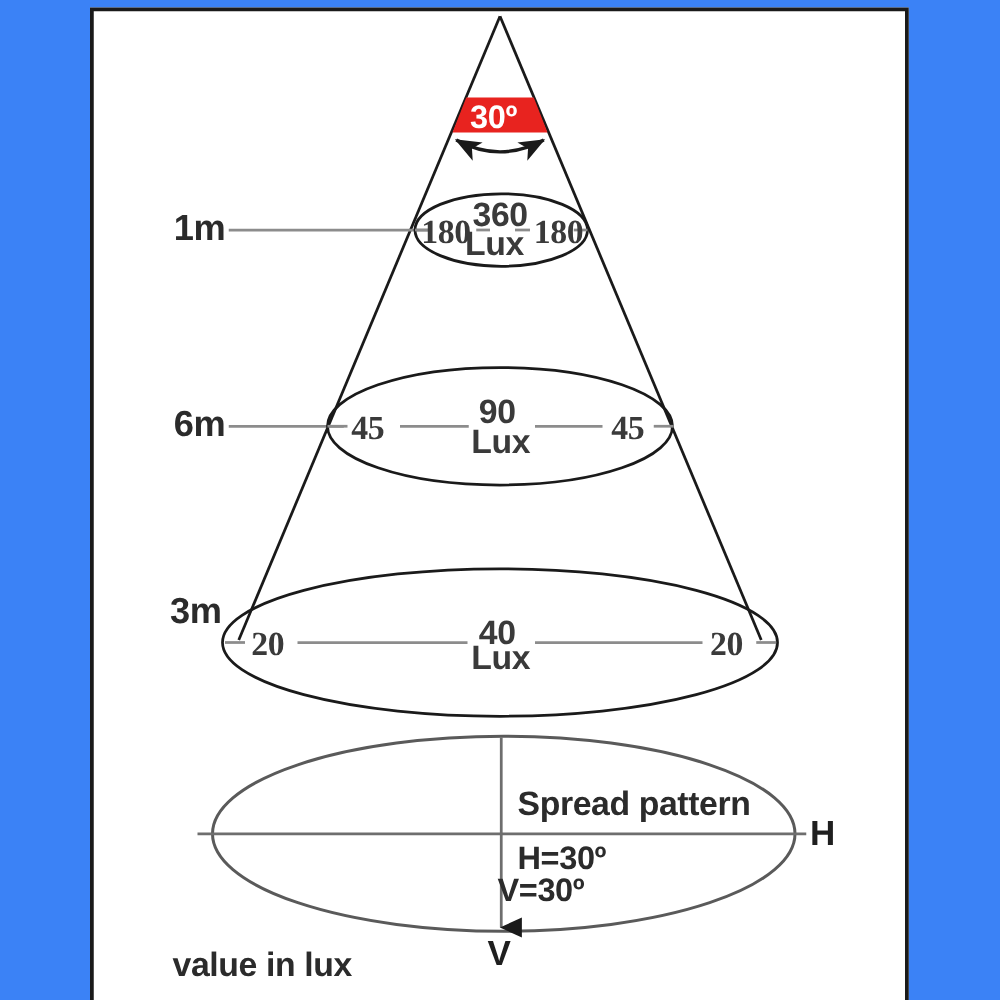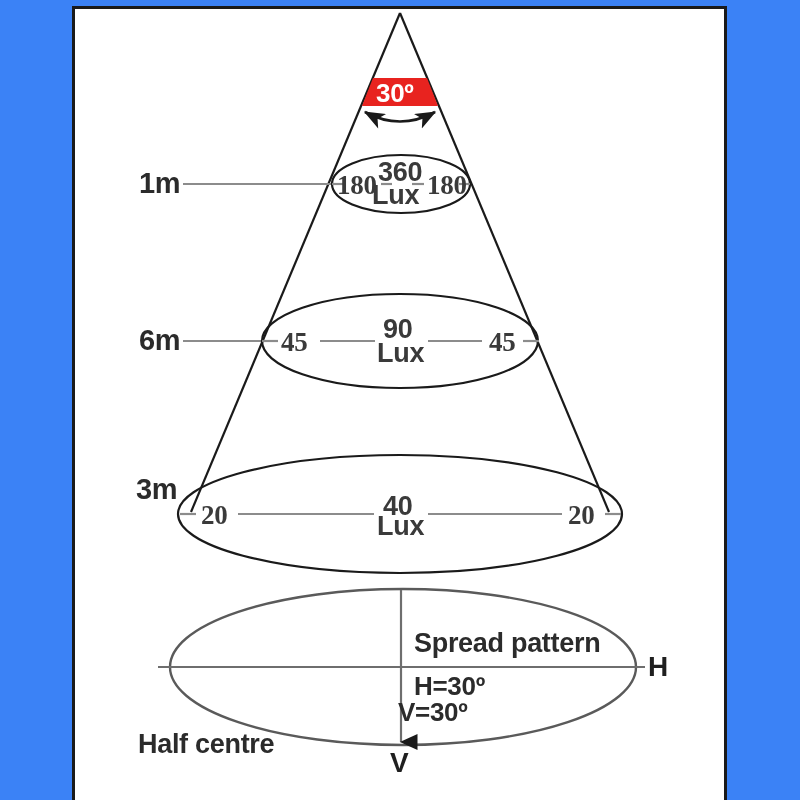--- a/index.html
+++ b/index.html
@@ -166,15 +166,15 @@
   <div class="txt lbl-centre" style="left:383px; top:492px;">40</div>
   <div class="txt lbl-centre" style="left:377px; top:512px;">Lux</div>
   <div class="txt lbl-edge" style="left:568px; top:501px;">20</div>
 
   <div class="txt lbl-spread" style="left:414px; top:629px;">Spread pattern</div>
   <div class="txt lbl-hv" style="left:414px; top:673px;">H=30º</div>
   <div class="txt lbl-hv" style="left:398px; top:699px;">V=30º</div>
   <div class="txt lbl-axis" style="left:648px; top:652px;">H</div>
   <div class="txt lbl-axis" style="left:390px; top:748px;">V</div>
 
-  <div class="txt lbl-caption" style="left:138px; top:729px;">Half centre</div>
+  <div class="txt lbl-caption" style="left:138px; top:757px;">value in lux</div>
 
 </div>
 
 </body></html>

